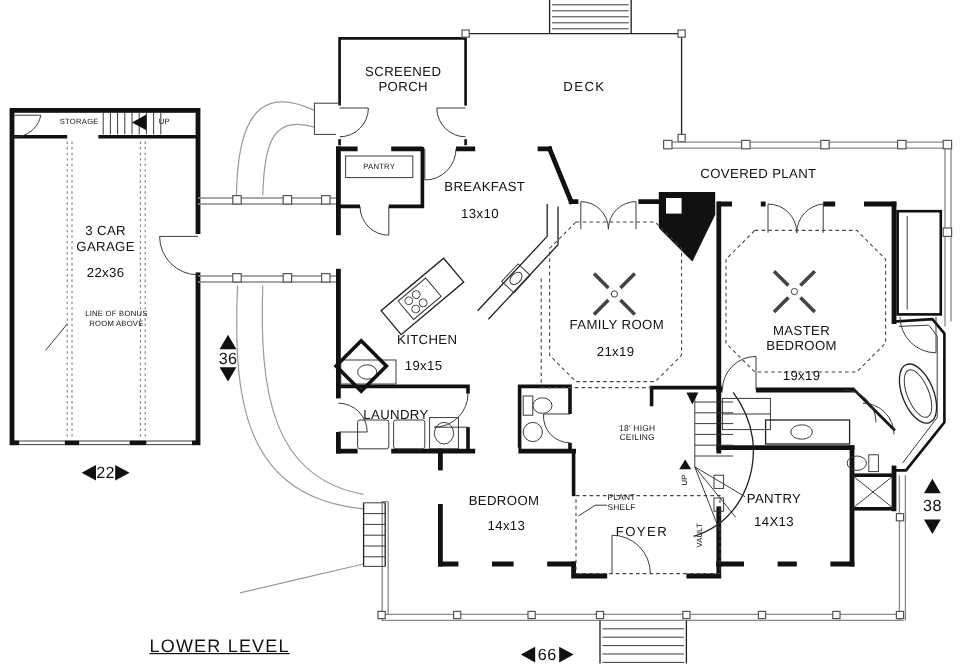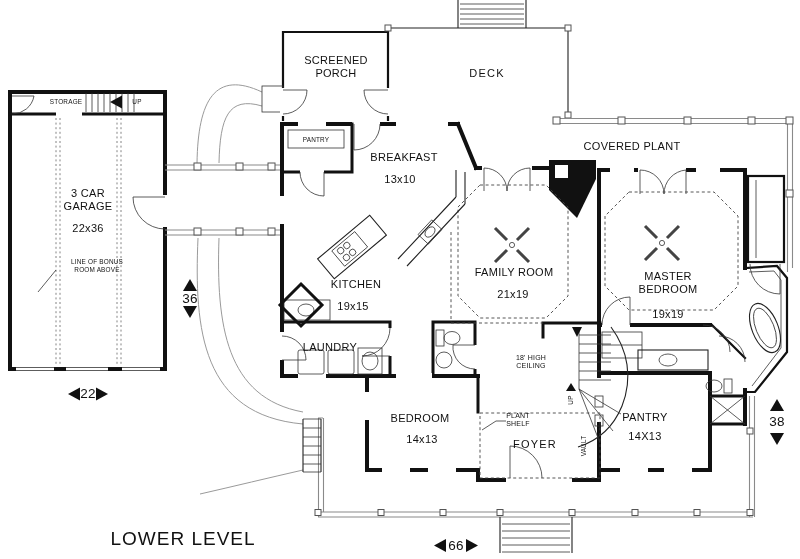--- a/index.html
+++ b/index.html
@@ -7,21 +7,21 @@
         font-family:"Liberation Sans",sans-serif;color:#111;}
   #plan svg{position:absolute;left:0;top:0;}
   .lbl{position:absolute;transform:translate(-50%,-50%);white-space:pre-line;text-align:center;
        line-height:1.18;color:#111;letter-spacing:.3px;}
   .rot{transform:translate(-50%,-50%) rotate(-90deg);}
   .fs-room{font-size:11px;}
   .fs-size{font-size:11px;}
   .fs-sm{font-size:7px;letter-spacing:.2px;}
   .fs-xs{font-size:6.4px;letter-spacing:.2px;}
   .fs-dim{font-size:13.5px;font-weight:400;}
-  .fs-title{font-size:19px;letter-spacing:1px;}
+  .fs-title{font-size:15px;letter-spacing:1px;text-decoration:underline;}
   .ls1{letter-spacing:1.2px;}
   
   .w4{stroke:#111;stroke-width:4;fill:none;stroke-linecap:square;}
   .w3{stroke:#111;stroke-width:3;fill:none;stroke-linecap:square;}
   .w2{stroke:#111;stroke-width:2.2;fill:none;stroke-linecap:square;}
   .t{stroke:#222;stroke-width:1.1;fill:none;}
   .t8{stroke:#333;stroke-width:.8;fill:none;}
   .gray{stroke:#8a8a8a;stroke-width:1.1;fill:none;}
   .path{stroke:#9a9a9a;stroke-width:1;fill:none;}
   .dash{stroke:#444;stroke-width:.9;fill:none;stroke-dasharray:3 2.6;}

